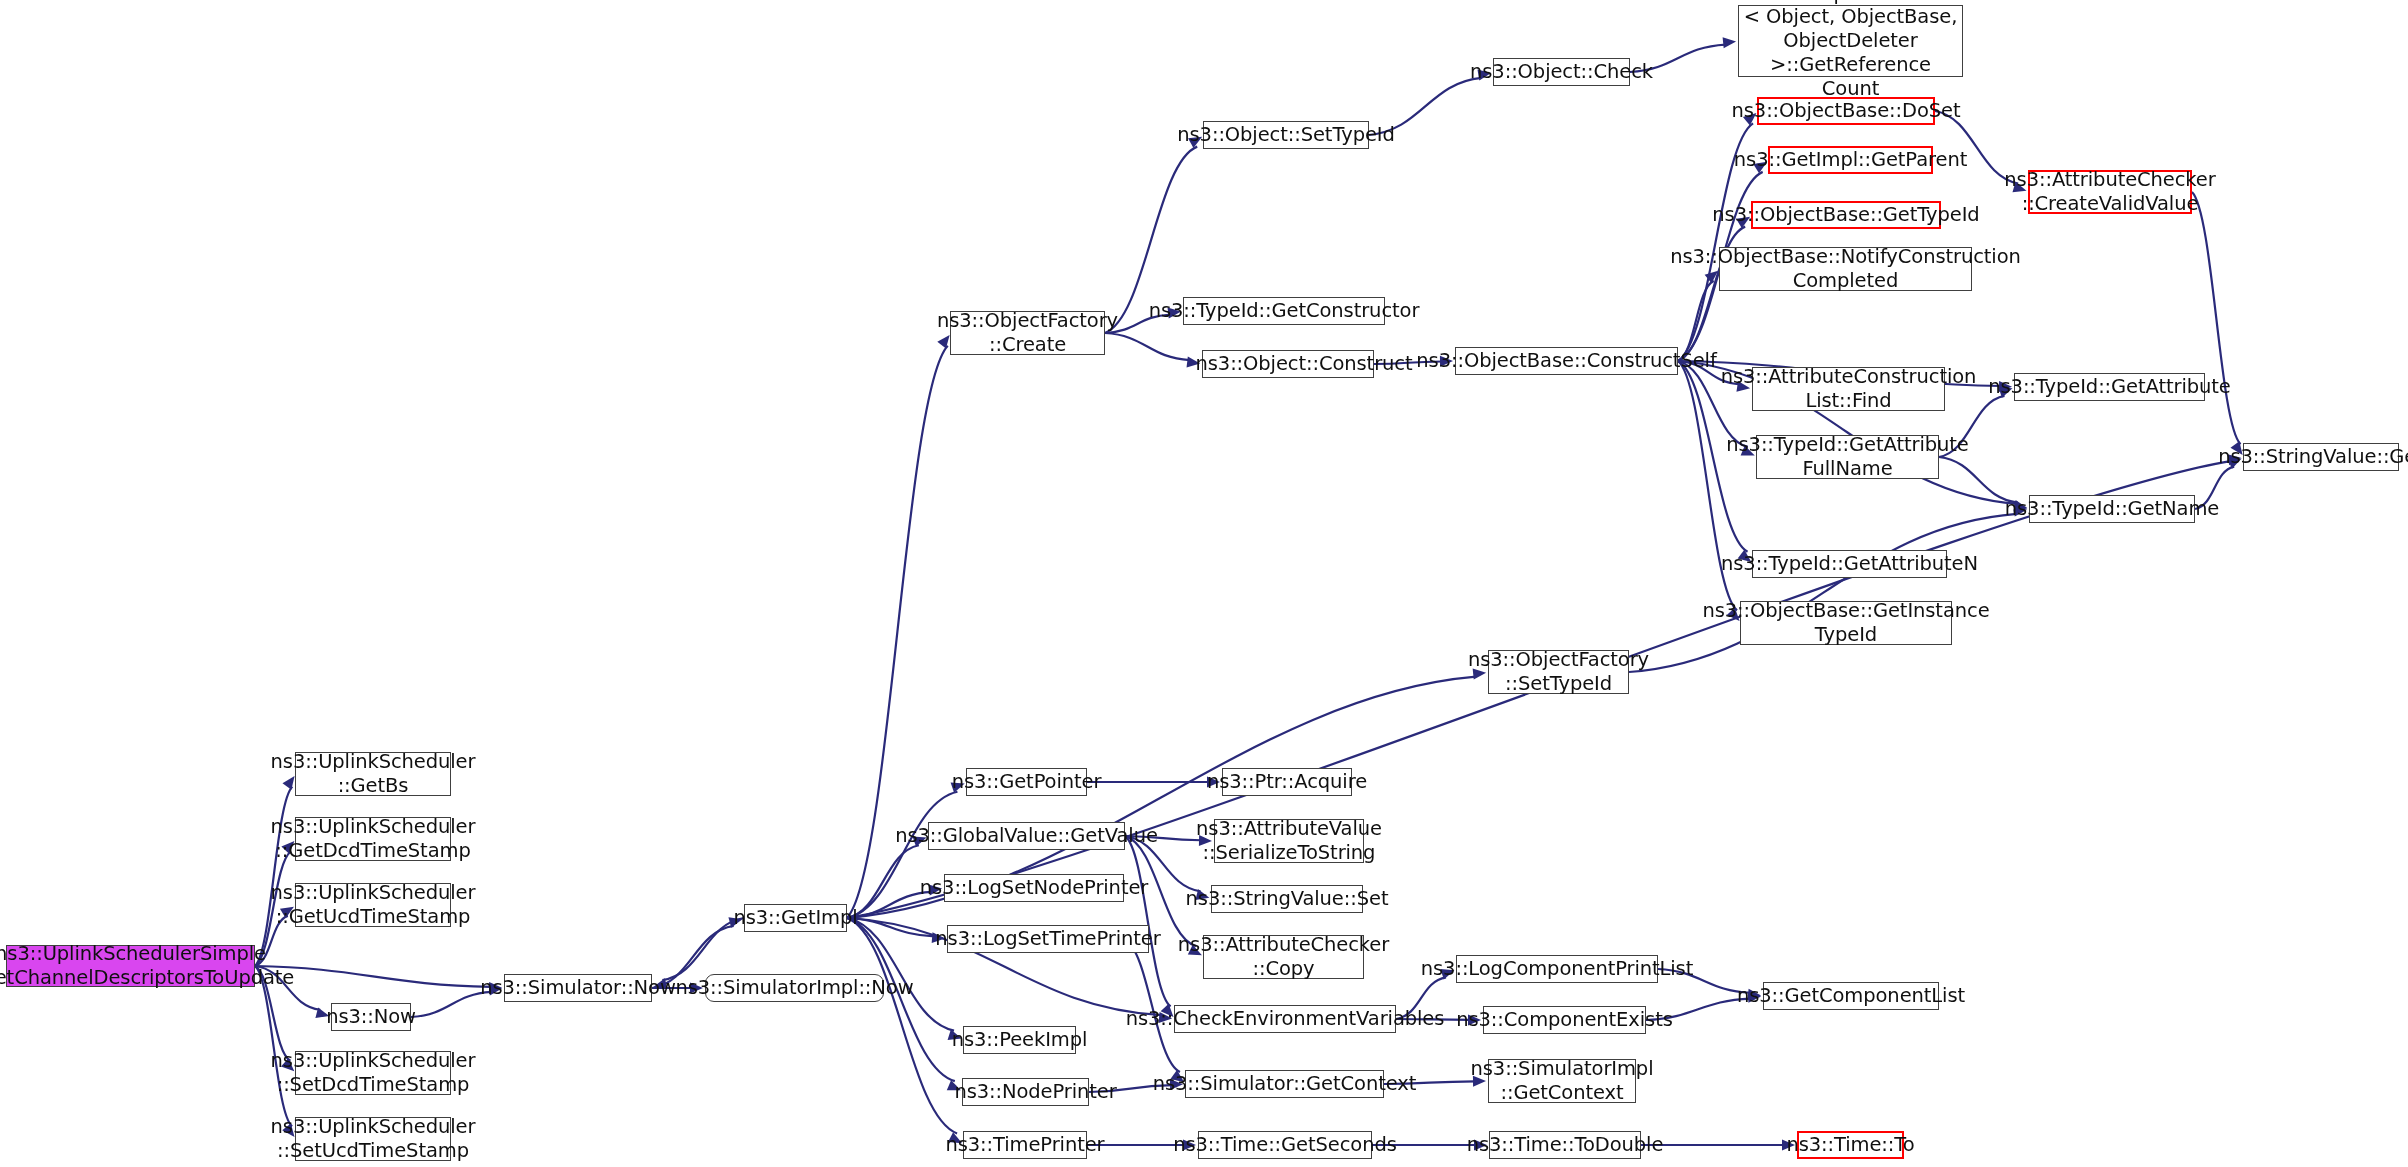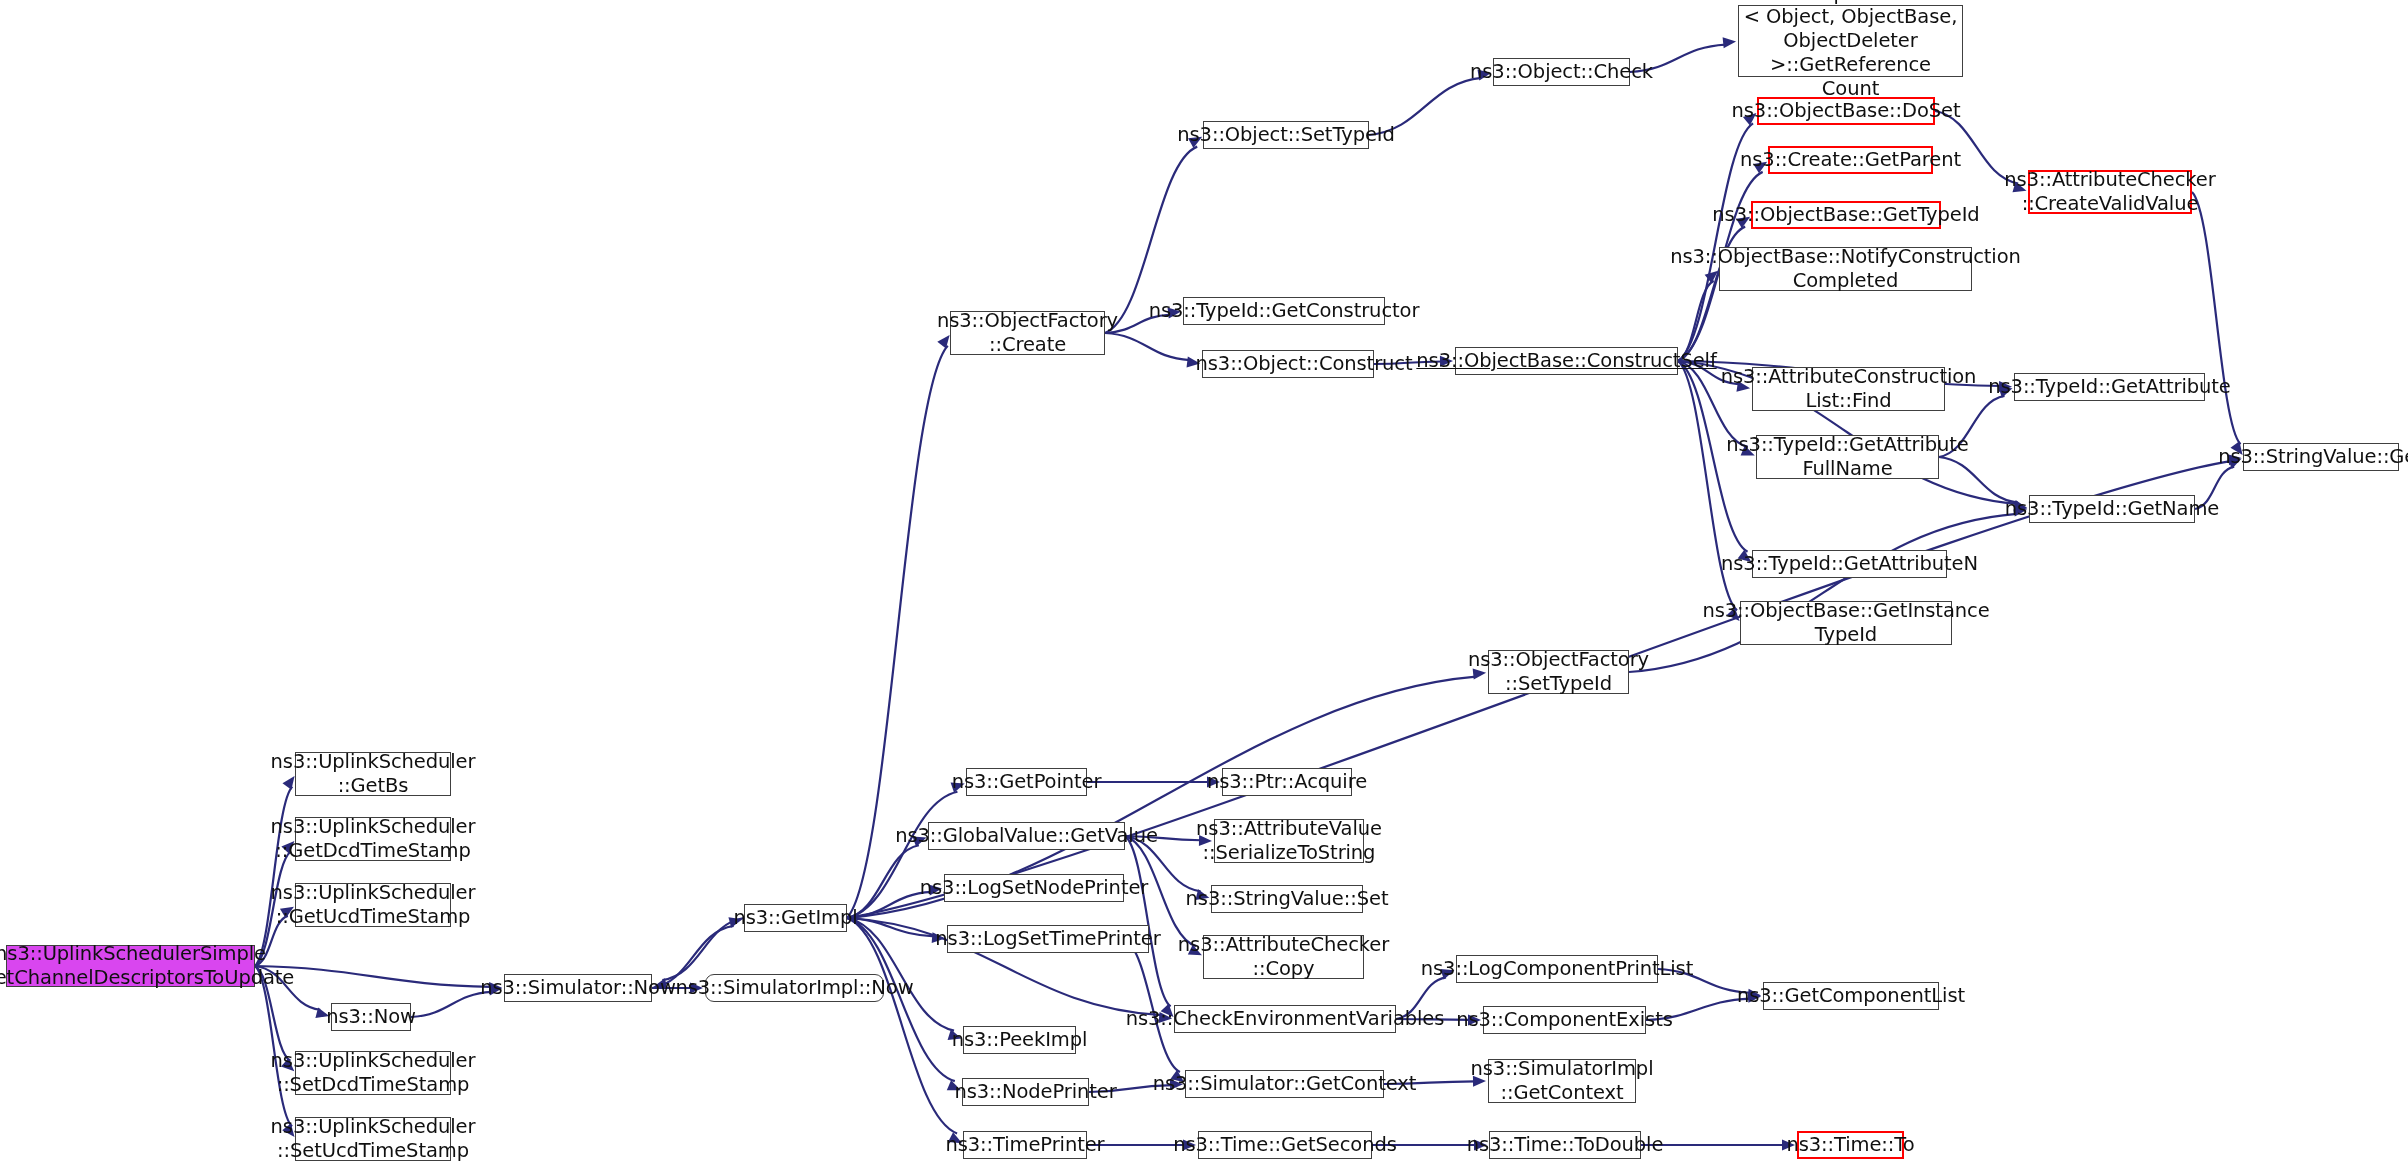--- a/index.html
+++ b/index.html
@@ -224,25 +224,25 @@
 ::Create</div>
       <div class="node-box" style="left: 1203px; top: 121px; width: 166px; height: 28px;">ns3::Object::SetTypeId</div>
       <div class="node-box" style="left: 1183px; top: 297px; width: 202px; height: 28px;">ns3::TypeId::GetConstructor</div>
       <div class="node-box" style="left: 1202px; top: 350px; width: 172px; height: 28px; padding-left: 36px;">ns3::Object::Construct</div>
       <div class="node-box" style="left: 1493px; top: 58px; width: 137px; height: 28px;">ns3::Object::Check</div>
       <div class="node-box" style="left: 1738px; top: 5px; width: 225px; height: 72px;">ns3::SimpleRefCount
 &lt; Object, ObjectBase,
  ObjectDeleter &gt;::GetReference
 Count</div>
       <div class="node-box red" style="left: 1757px; top: 97px; width: 178px; height: 28px;">ns3::ObjectBase::DoSet</div>
-      <div class="node-box red" style="left: 1768px; top: 146px; width: 165px; height: 28px;">ns3::Create::GetParent</div>
+      <div class="node-box red" style="left: 1768px; top: 146px; width: 165px; height: 28px;">ns3::GetImpl::GetParent</div>
       <div class="node-box red" style="left: 1751px; top: 201px; width: 190px; height: 28px;">ns3::ObjectBase::GetTypeId</div>
       <div class="node-box" style="left: 1719px; top: 247px; width: 253px; height: 44px;">ns3::ObjectBase::NotifyConstruction
 Completed</div>
-      <div class="node-box" style="left: 1455px; top: 347px; width: 223px; height: 28px; text-decoration: underline;">ns3::ObjectBase::ConstructSelf</div>
+      <div class="node-box" style="left: 1455px; top: 347px; width: 223px; height: 28px;">ns3::ObjectBase::ConstructSelf</div>
       <div class="node-box" style="left: 1752px; top: 367px; width: 193px; height: 44px;">ns3::AttributeConstruction
 List::Find</div>
       <div class="node-box" style="left: 1756px; top: 435px; width: 183px; height: 44px;">ns3::TypeId::GetAttribute
 FullName</div>
       <div class="node-box" style="left: 1752px; top: 550px; width: 195px; height: 28px;">ns3::TypeId::GetAttributeN</div>
       <div class="node-box" style="left: 1740px; top: 601px; width: 212px; height: 44px;">ns3::ObjectBase::GetInstance
 TypeId</div>
       <div class="node-box" style="left: 1488px; top: 650px; width: 141px; height: 44px;">ns3::ObjectFactory
 ::SetTypeId</div>
       <div class="node-box red" style="left: 2028px; top: 170px; width: 164px; height: 44px;">ns3::AttributeChecker

